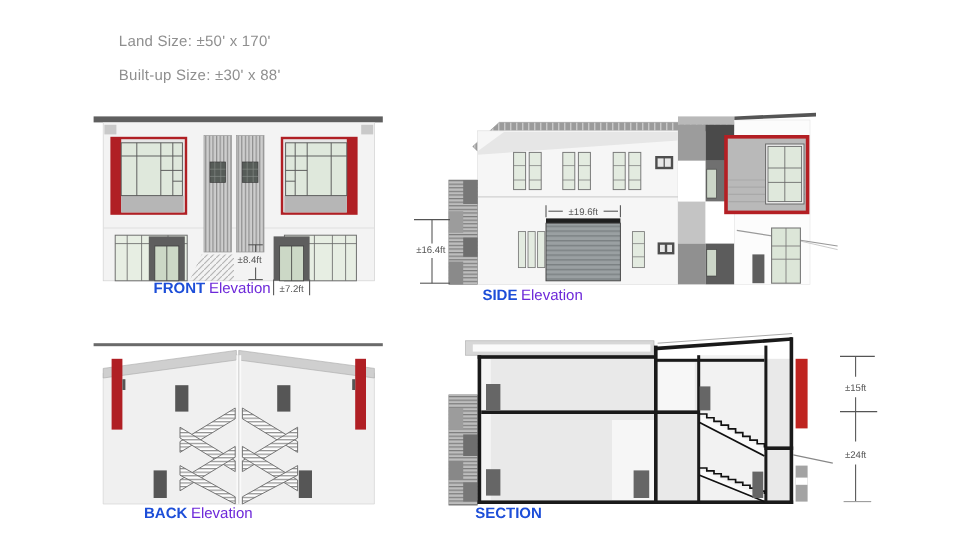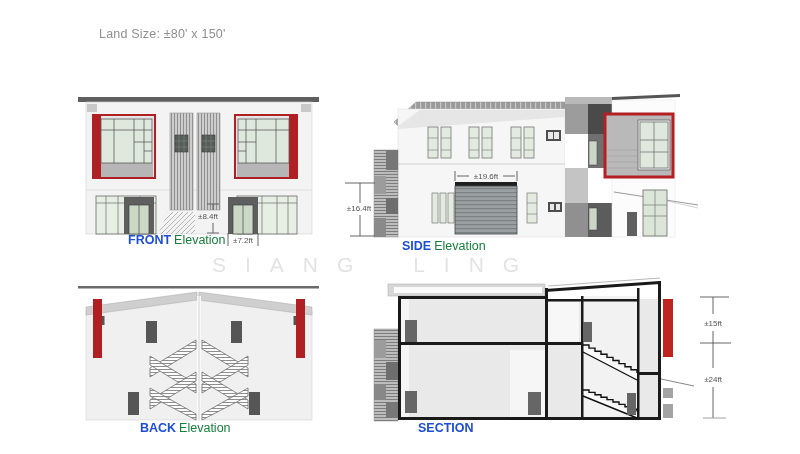--- a/index.html
+++ b/index.html
@@ -9,32 +9,32 @@
   }
   .hdr{position:absolute;left:99px;color:#8f8f8f;font-size:12.5px;letter-spacing:.2px;}
   .hdr.l1{top:27px;}
   .hdr.l2{top:56px;}
   .watermark{
     position:absolute;left:212px;top:253px;color:#e3e3e3;font-size:21px;
     letter-spacing:19px;word-spacing:16px;white-space:nowrap;user-select:none;
   }
   .dwg-label{position:absolute;font-size:12.5px;white-space:nowrap;}
   .lbl-bold{font-weight:bold;color:#1d4ed8;}
-  .lbl-reg{color:#15803d;margin-left:3px;}
+  .lbl-reg{color:#6d28d9;margin-left:3px;}
   svg text{font-family:"Liberation Sans",sans-serif;font-size:8px;fill:#555;}
   svg{position:absolute;left:0;top:0;}
 </style>
 </head>
 <body>
 
 <div id="canvas">
 
-  <div class="hdr l1">Land Size: ±80' x 150'</div>
-
-  <div class="watermark">SIANG LING</div>
+  <div class="hdr l1">Land Size: ±50' x 170'</div>
+  <div class="hdr l2">Built-up Size: ±30' x 88'</div>
+
 
   <svg width="800" height="454" viewBox="0 0 800 454">
     <defs>
       <pattern id="vlouver" width="3" height="4" patternUnits="userSpaceOnUse">
         <rect width="3" height="4" fill="#cdcdcd"></rect>
           <rect width="1" height="4" fill="#8f8f8f"></rect>
       </pattern>
       <pattern id="hlouver" width="4" height="3" patternUnits="userSpaceOnUse">
         <rect width="4" height="3" fill="#bdbdbd"></rect>
           <rect width="4" height="1" fill="#7c7c7c"></rect>
@@ -316,20 +316,20 @@
       <text x="713" y="382" text-anchor="middle">±24ft</text>
     </g>
   </svg>
 
   <div class="dwg-label" style="left:128px;top:233px;">
     <span class="lbl-bold">FRONT</span><span class="lbl-reg">Elevation</span>
   </div>
   <div class="dwg-label" style="left:402px;top:239px;">
     <span class="lbl-bold">SIDE</span><span class="lbl-reg">Elevation</span>
   </div>
-  <div class="dwg-label" style="left:140px;top:421px;">
+  <div class="dwg-label" style="left:120px;top:421px;">
     <span class="lbl-bold">BACK</span><span class="lbl-reg">Elevation</span>
   </div>
-  <div class="dwg-label" style="left:418px;top:421px;">
+  <div class="dwg-label" style="left:396px;top:421px;">
     <span class="lbl-bold">SECTION</span>
   </div>
 
 </div>
 
 </body></html>

